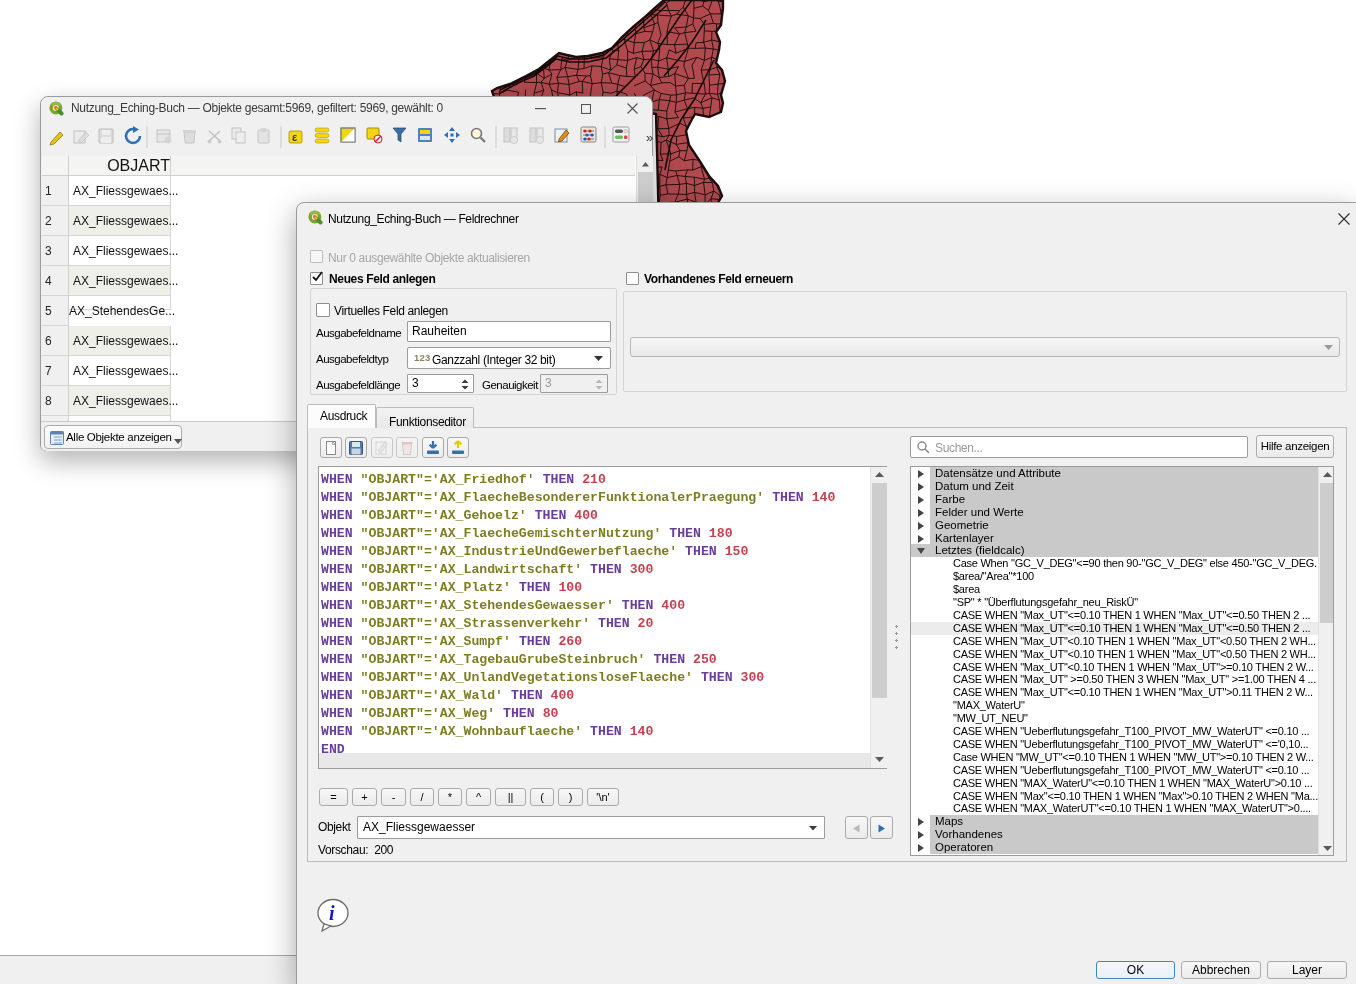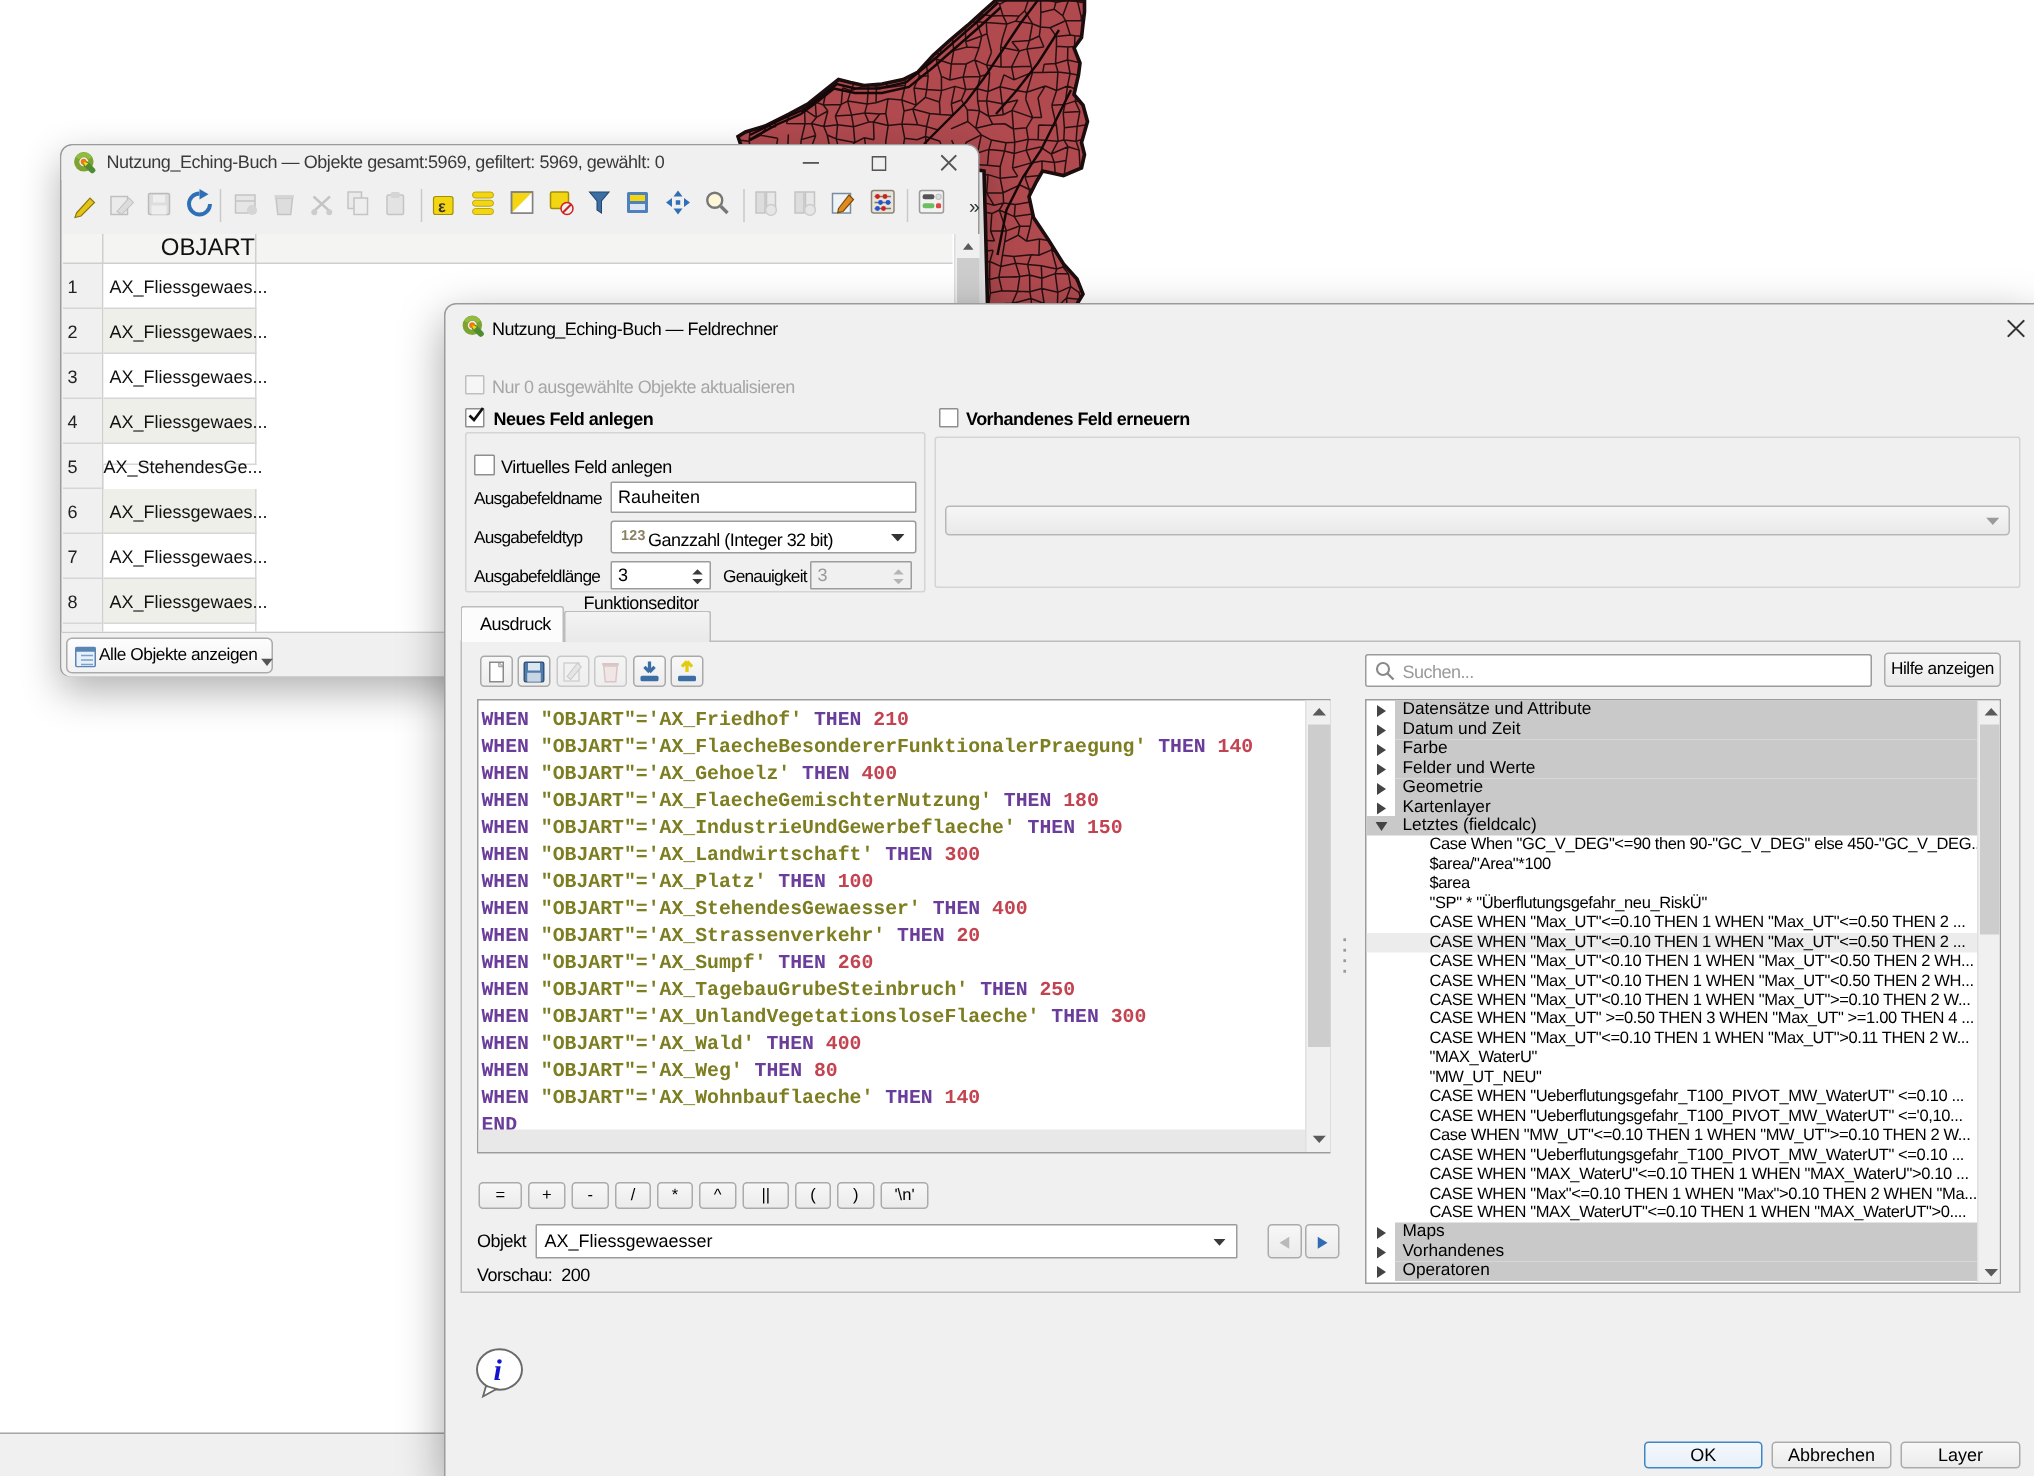--- a/index.html
+++ b/index.html
@@ -281,21 +281,21 @@
       </svg>
 <div class="grp" style="left:326px;top:88px;width:724px;height:101px"></div>
 <div class="abs" style="left:333px;top:134px;width:710px;height:20px;background:linear-gradient(#f6f6f6,#e9e9e9);border:1px solid #b7b7b7;border-radius:3px"></div>
 <svg class="abs" style="left:1027px;top:142px" width="9" height="5">
         <path d="M0 0 H9 L4.5 5 Z" fill="#9a9a9a"></path>
       </svg>
 <div class="abs" style="left:10px;top:224px;width:1040px;height:435px;border:1px solid #bcbcbc"></div>
 <div class="abs" style="left:10px;top:201px;width:69px;height:24px;background:#fcfcfc;border:1px solid #bcbcbc;border-bottom:none;border-radius:2px 2px 0 0"></div>
 <span class="lbl" style="left:23px;top:206px">Ausdruck</span>
 <div class="abs" style="left:79px;top:204px;width:98px;height:21px;background:linear-gradient(#f3f3f3,#e9e9e9);border:1px solid #bcbcbc;border-bottom:none;border-radius:2px 2px 0 0"></div>
-<span class="lbl" style="left:92px;top:192px">Funktionseditor</span>
+<span class="lbl" style="left:92px;top:212px">Funktionseditor</span>
 <div class="tbtn" style="left:23px;top:234px;"><svg width="20" height="20" viewBox="0 0 20 20">
           <rect x="5.5" y="3.5" width="9" height="13" fill="#fff" stroke="#8a8a8a"></rect>
           <path d="M11.5 3.5 l3 3 h-3 Z" fill="#ddd" stroke="#8a8a8a" stroke-width="0.6"></path>
         </svg></div>
 <div class="tbtn" style="left:48px;top:234px;"><svg width="20" height="20" viewBox="0 0 20 20">
           <rect x="3.5" y="3.5" width="13" height="13" rx="1" fill="#4f7cab" stroke="#35567a"></rect>
           <rect x="6" y="4" width="8" height="5" fill="#dce6f0"></rect>
           <rect x="5.5" y="10.5" width="9" height="6" fill="#c8d6e4"></rect>
         </svg></div>
 <div class="tbtn" style="left:74px;top:234px;opacity:0.55;"><svg width="20" height="20" viewBox="0 0 20 20">

